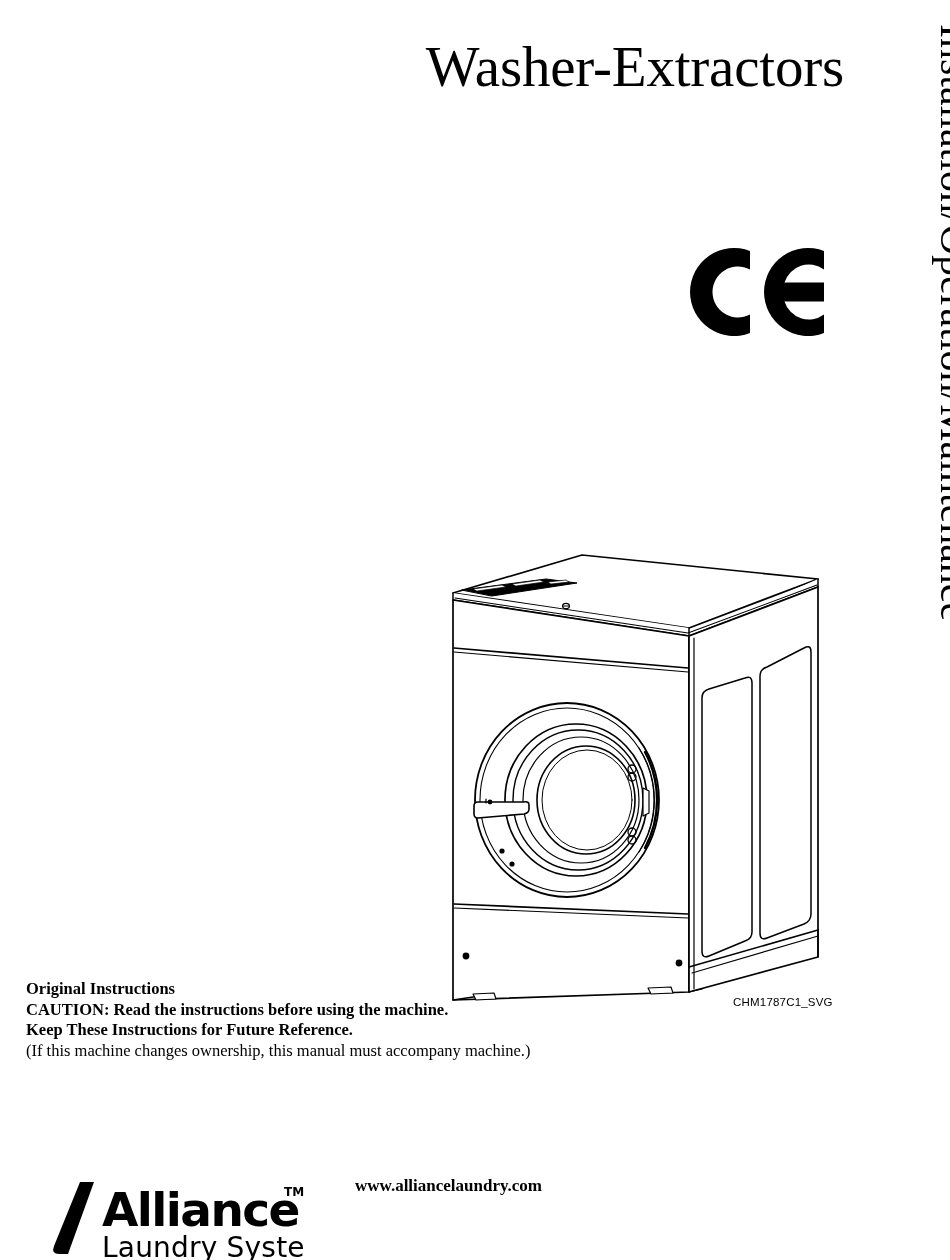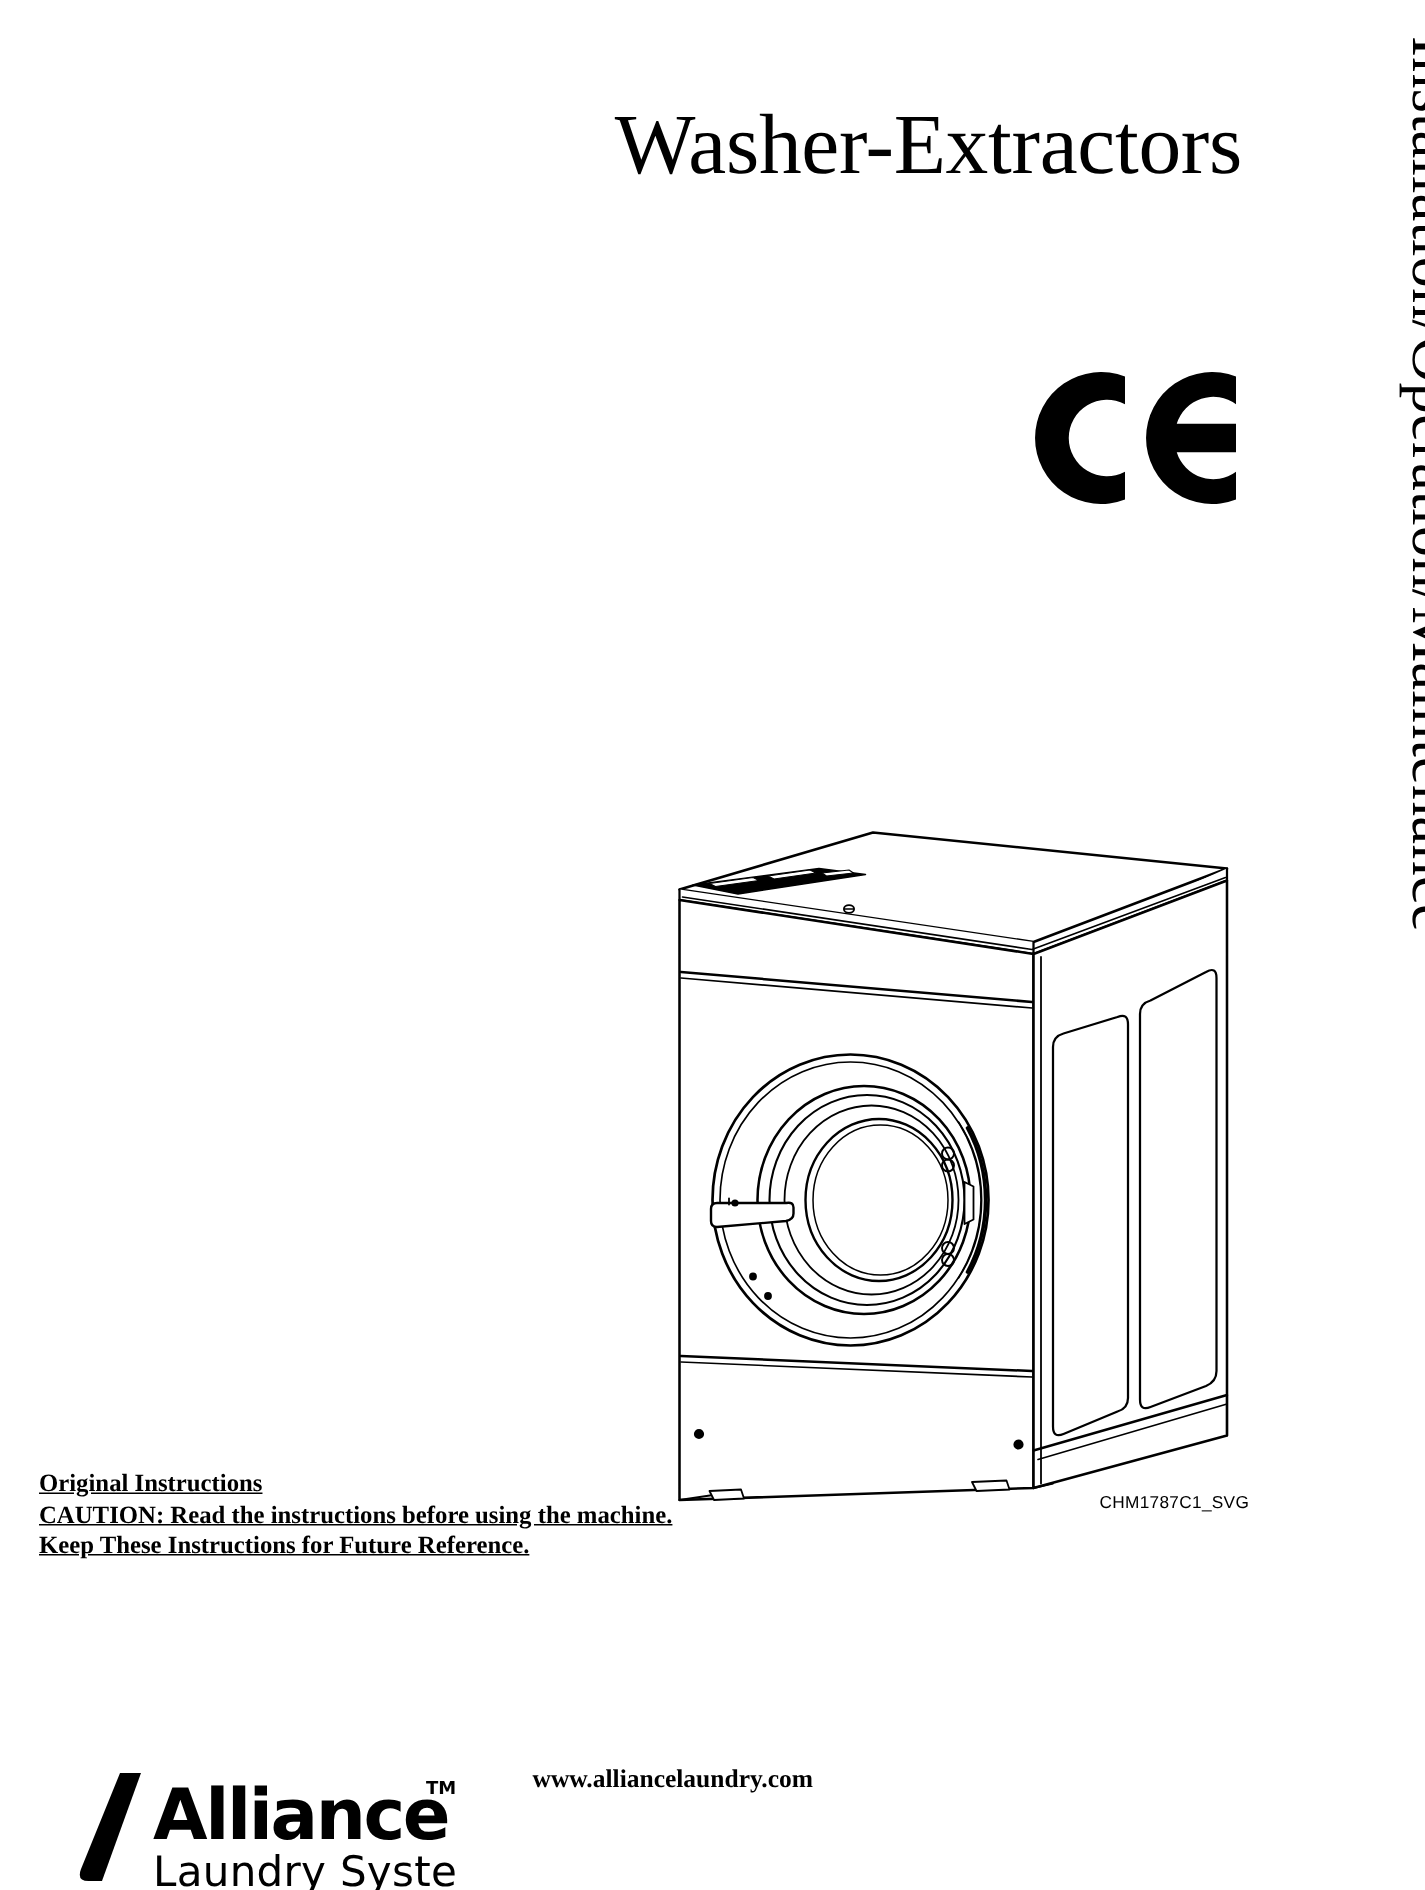--- a/index.html
+++ b/index.html
@@ -16,25 +16,24 @@
     position: relative;
     width: 950px;
     height: 1260px;
     background: #ffffff;
     overflow: hidden;
   }
 
   
   #title-block {
     position: absolute;
-    left: 120px;
+    left: 136px;
     top: 36px;
     width: 708px;
     text-align: right;
-    margin-top: 30px;
   }
   #main-title {
     font-family: "Liberation Serif", "DejaVu Serif", serif;
     font-size: 57px;
     line-height: 62px;
     font-weight: normal;
     letter-spacing: -0.2px;
     white-space: nowrap;
     margin: 0;
   }
@@ -103,21 +102,20 @@
     left: 26px;
     top: 979px;
     width: 640px;
   }
   .notice-bold {
     font-family: "Liberation Serif", "DejaVu Serif", serif;
     font-size: 16.5px;
     line-height: 20.5px;
     font-weight: bold;
     white-space: nowrap;
-    text-decoration: underline;
   }
   .notice-plain {
     font-family: "Liberation Serif", "DejaVu Serif", serif;
     font-size: 16.5px;
     line-height: 20.5px;
     font-weight: normal;
     white-space: nowrap;
   }
 
   
@@ -252,20 +250,21 @@
       </g>
     </svg>
   </div>
 
   <div id="figure-caption">CHM1787C1_SVG</div>
 
   <div id="notices">
     <div class="notice-bold">Original Instructions</div>
     <div class="notice-bold">CAUTION: Read the instructions before using the machine.</div>
     <div class="notice-bold">Keep These Instructions for Future Reference.</div>
+    <div class="notice-plain">(If this machine changes ownership, this manual must accompany machine.)</div>
   </div>
 
   <div id="logo">
     <svg width="270" height="84" viewBox="0 0 270 84" xmlns="http://www.w3.org/2000/svg">
 
       <path d="M44,4 L18,68 q-3,8 5,8 L32,76 L58,4 Z" fill="#000"></path>
 
       <text x="66" y="48" font-family="DejaVu Sans, Liberation Sans, sans-serif" font-size="47" font-weight="bold" letter-spacing="-1.6" fill="#000">Alliance</text>
 
       <text x="248" y="18" font-family="DejaVu Sans, Liberation Sans, sans-serif" font-size="12" font-weight="bold" fill="#000">TM</text>

